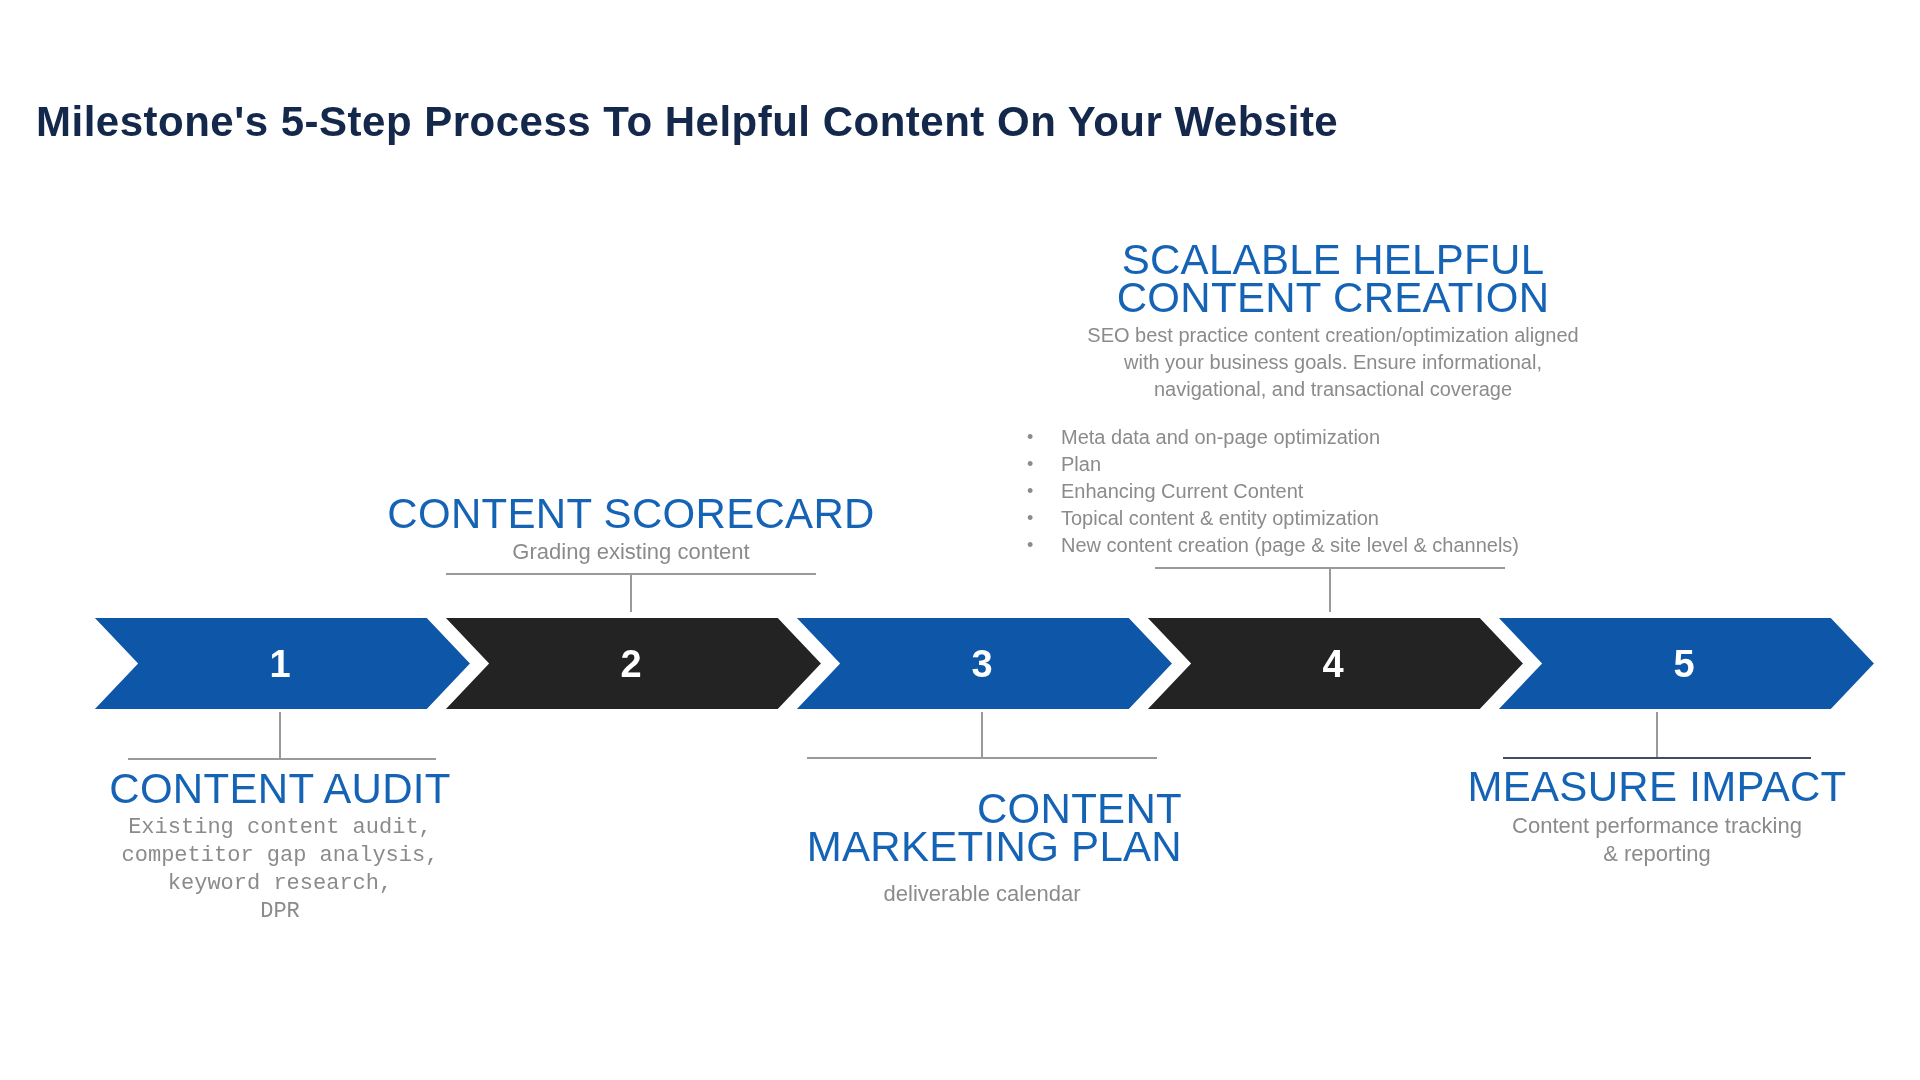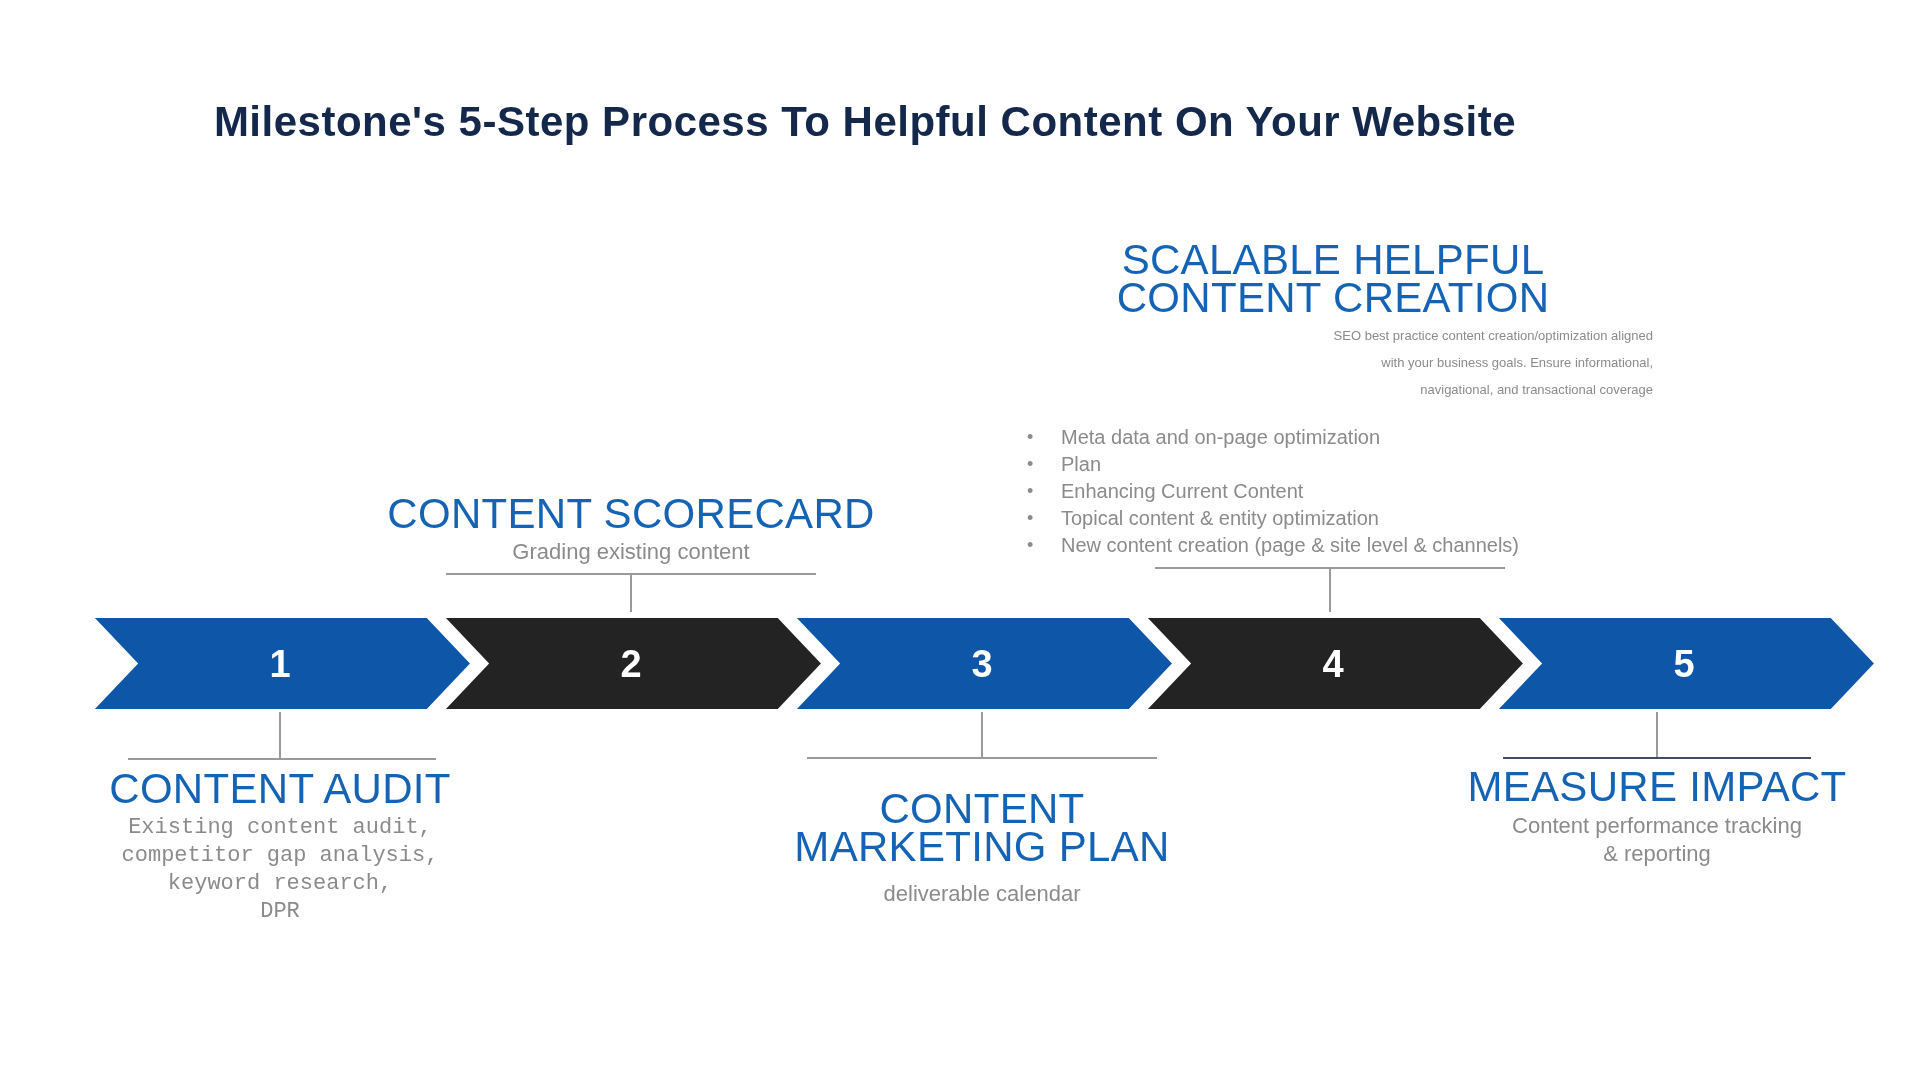--- a/index.html
+++ b/index.html
@@ -1,21 +1,21 @@
 <!DOCTYPE html>
 <html><head>
 <meta charset="utf-8">
 <style>
   html,body{margin:0;padding:0;background:#fff;}
   body{font-family:"Liberation Sans", sans-serif;}
   .canvas{position:relative;width:1920px;height:1080px;background:#ffffff;overflow:hidden;}
 
   .page-title{
-    position:absolute;left:65px;top:70px;width:1600px;
-    font-size:42px;font-weight:bold;color:#14284b;letter-spacing:.5px;text-align:center;
+    position:absolute;left:36px;top:70px;width:1600px;
+    font-size:42px;font-weight:bold;color:#14284b;letter-spacing:.5px;
   }
 
   
   .arrow-band{position:absolute;left:88px;top:615px;width:1790px;height:97px;}
   .arrow-band svg{position:absolute;left:0;top:0;overflow:visible;}
   .seg-blue{fill:#0e57a8;stroke:#ffffff;stroke-width:6;stroke-linejoin:miter;}
   .seg-dark{fill:#232323;stroke:#ffffff;stroke-width:6;stroke-linejoin:miter;}
   .step-num{
     position:absolute;top:50%;transform:translate(-50%,-50%);
     color:#ffffff;font-size:38px;font-weight:bold;
@@ -26,21 +26,21 @@
   .hline.dark{background:#3f4e63;height:2px;}
   .vline{position:absolute;width:2px;background:#9a9a9a;}
 
   
   .step-heading{
     position:absolute;text-align:center;color:#1563b5;
     font-size:42px;letter-spacing:.3px;line-height:38px;
   }
   .sub{position:absolute;text-align:center;color:#8b8b8b;font-size:22px;line-height:28px;}
   .sub div{white-space:nowrap;}
-  .para{position:absolute;text-align:right;color:#8b8b8b;font-size:13px;line-height:27px;}
+  .para{position:absolute;text-align:center;color:#8b8b8b;font-size:20px;line-height:27px;}
   .para div{white-space:nowrap;}
 
   .bullets{position:absolute;color:#8b8b8b;font-size:20px;line-height:27px;}
   .bullet-row{display:flex;align-items:flex-start;}
   .bullet-dot{width:34px;flex:0 0 34px;font-size:18px;line-height:27px;color:#8b8b8b;}
   .bullet-text{white-space:nowrap;}
 </style>
 </head>
 <body>
 
@@ -107,21 +107,21 @@
   <div class="step-heading" style="left:30px;top:770px;width:500px;">CONTENT AUDIT</div>
   <div class="sub" style="left:30px;top:814px;width:500px;font-family:Liberation Mono, monospace;">
     <div>Existing content audit,</div>
     <div>competitor gap analysis,</div>
     <div>keyword research,</div>
     <div>DPR</div>
   </div>
 
   <div class="vline" style="left:981px;top:712px;height:45px;"></div>
   <div class="hline" style="left:807px;top:757px;width:350px;"></div>
-  <div class="step-heading" style="left:782px;top:790px;width:400px;">CONTENT MARKETING PLAN</div>
+  <div class="step-heading" style="left:782px;top:790px;width:400px;text-align:right;">CONTENT MARKETING PLAN</div>
   <div class="sub" style="left:732px;top:880px;width:500px;">
     <div>deliverable calendar</div>
   </div>
 
   <div class="vline" style="left:1656px;top:712px;height:45px;"></div>
   <div class="hline dark" style="left:1503px;top:757px;width:308px;"></div>
   <div class="step-heading" style="left:1407px;top:768px;width:500px;">MEASURE IMPACT</div>
   <div class="sub" style="left:1407px;top:812px;width:500px;">
     <div>Content performance tracking</div>
     <div>&amp; reporting</div>

